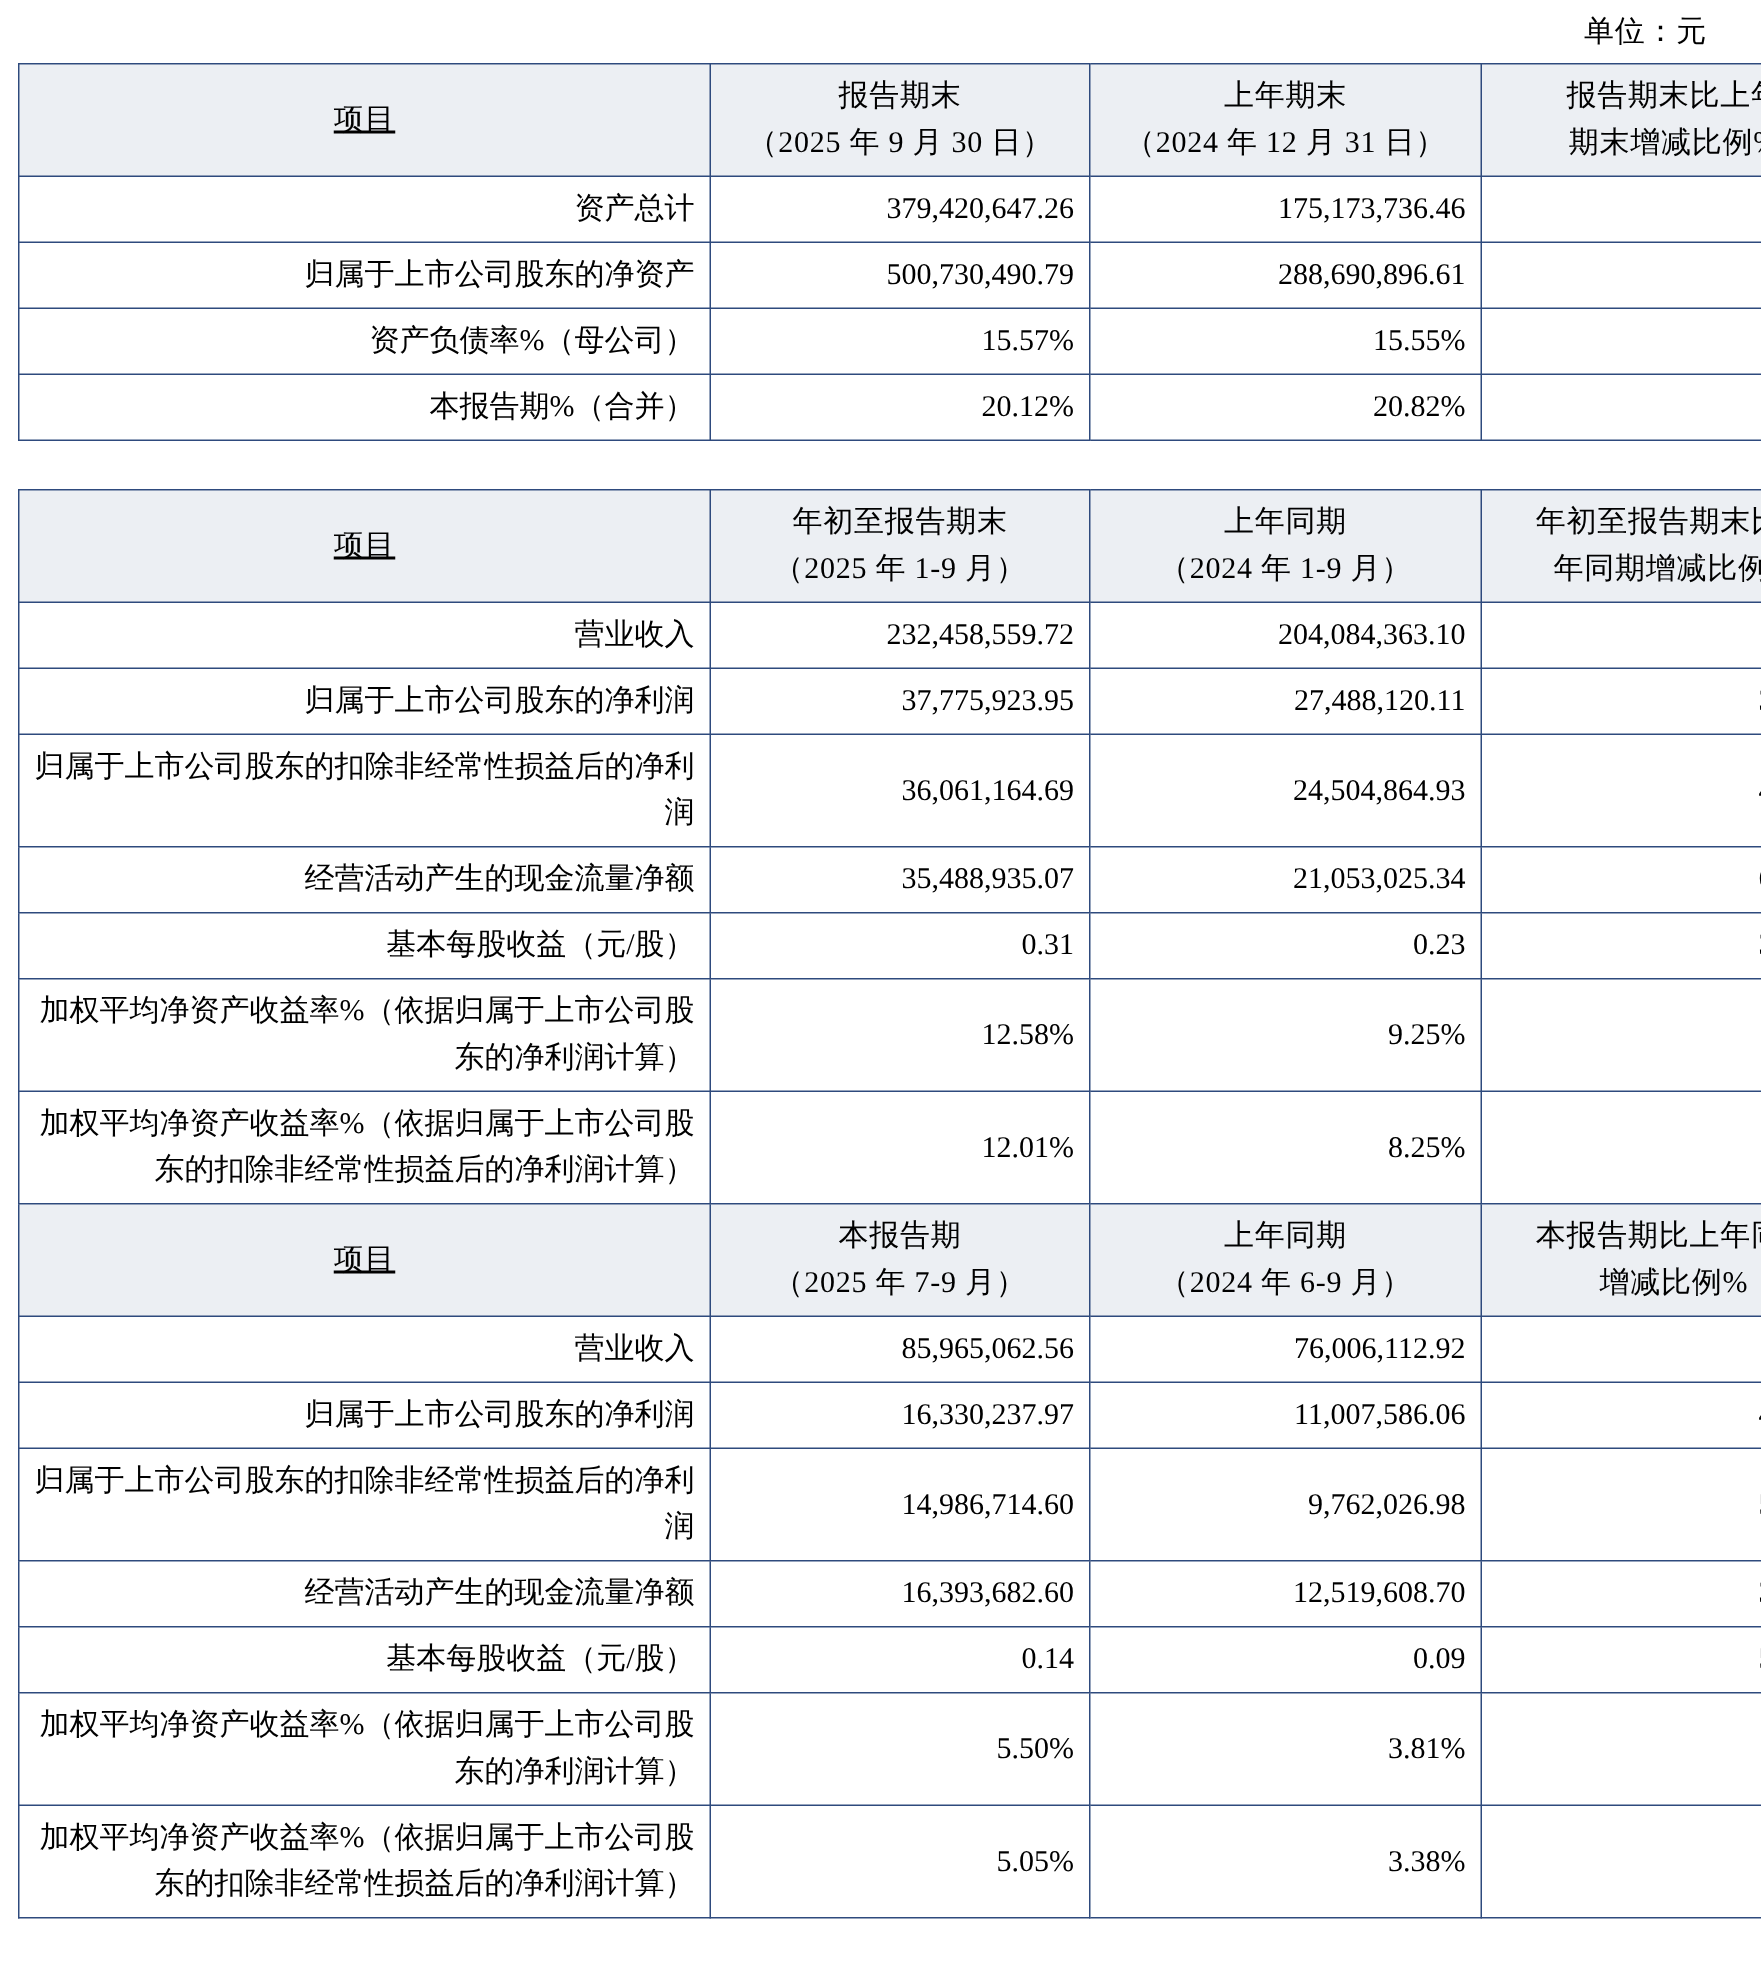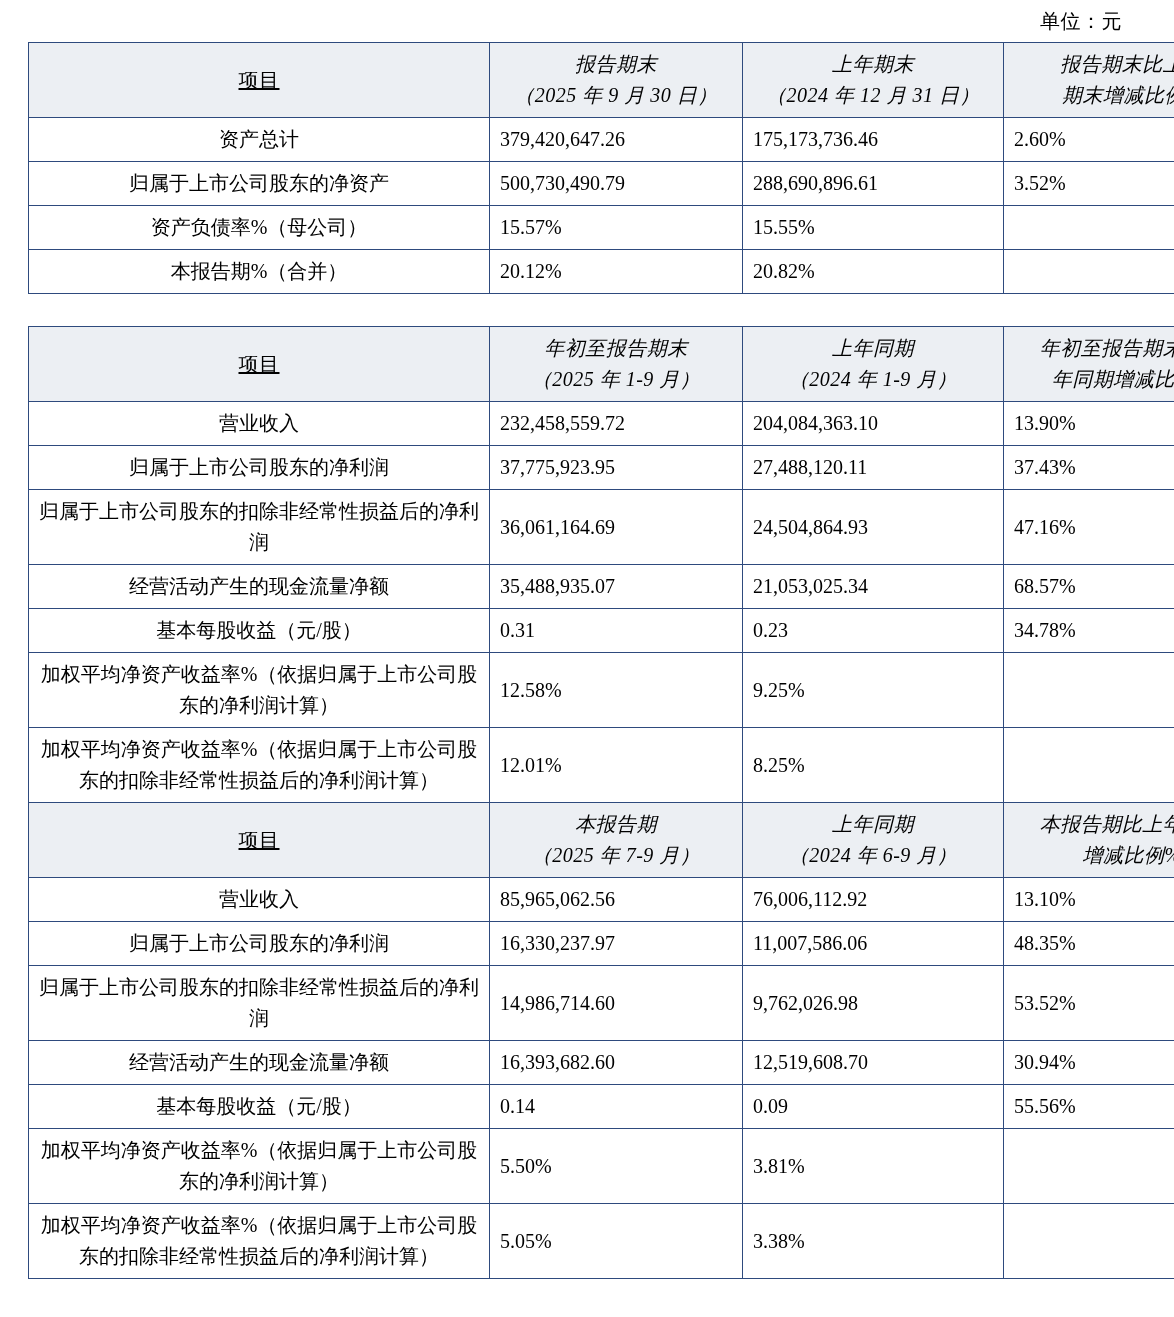--- a/index.html
+++ b/index.html
@@ -9,21 +9,21 @@
   }
   body {
     width: 1174px;
     min-height: 1317px;
     font-family: "Liberation Serif", "DejaVu Serif", serif;
     color: #000000;
   }
   .page {
     width: 1174px;
     box-sizing: border-box;
-    padding: 0 28px;
+    padding: 0 12px;
   }
   .unit-line {
     text-align: right;
     font-size: 20px;
     line-height: 30px;
     padding: 6px 24px 6px 0;
     letter-spacing: 0.5px;
   }
   table.fin {
     border-collapse: collapse;
@@ -39,28 +39,27 @@
     font-weight: normal;
   }
   .hdr td {
     background: #eceff3;
     text-align: center;
     font-weight: bold;
     letter-spacing: 0.5px;
   }
   .hdr .two-line {
     line-height: 31px;
-    font-style: italic;
   }
   .c-item { width: 440px; text-align: left; text-decoration: underline; }
   .c-val  { width: 232px; text-align: right; }
   .c-val2 { width: 240px; text-align: right; }
   .c-pct  { width: 236px; text-align: right; }
-  td.item { text-align: center; }
-  td.num  { }
+  td.item { text-align: right; }
+  td.num  { text-align: right; }
   td.dash { text-align: right; }
   .gap { height: 32px; }
 </style>
 </head>
 <body>
 
 <div class="page">
 
   <div class="unit-line">单位：元</div>
 

